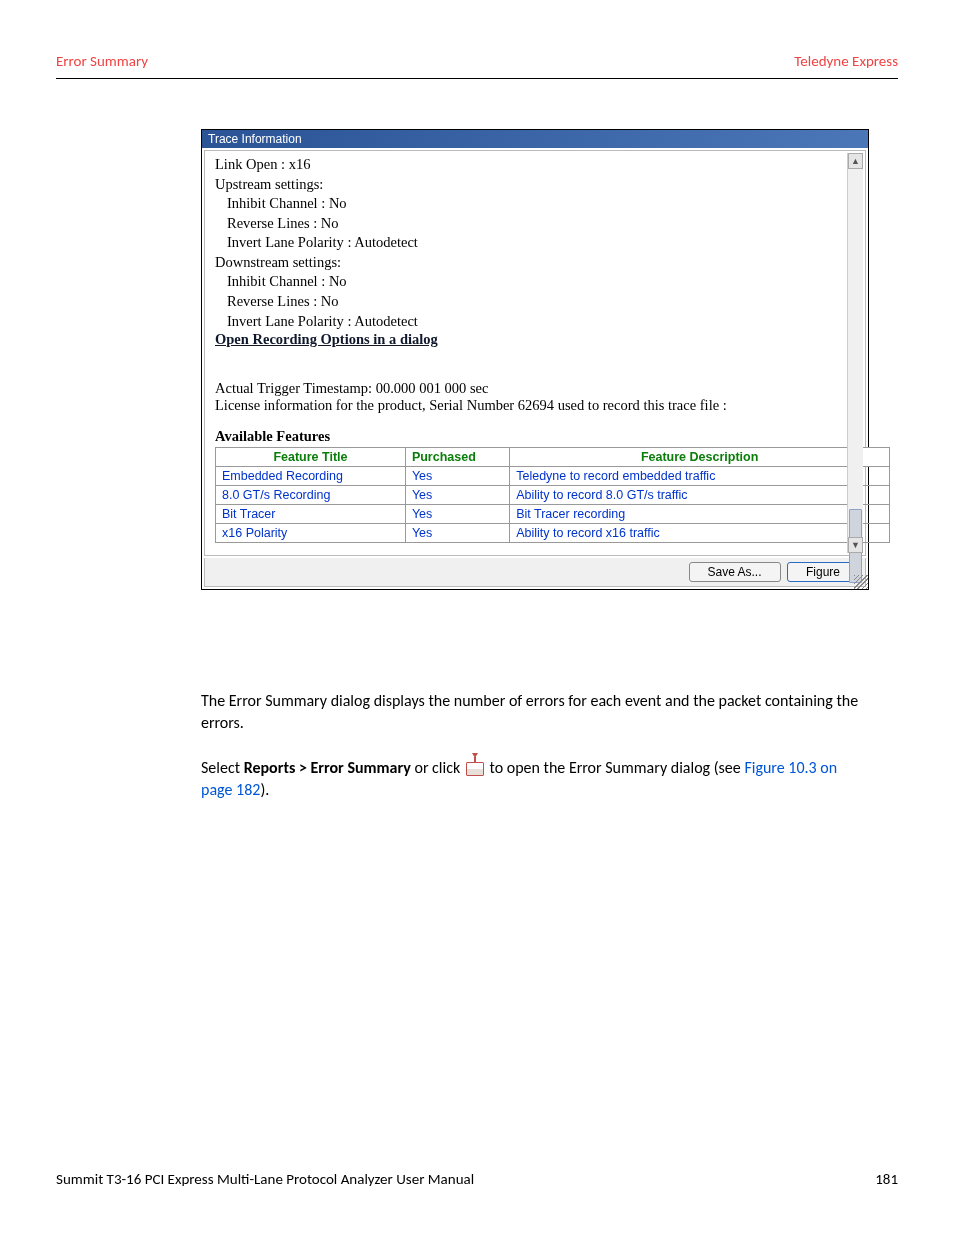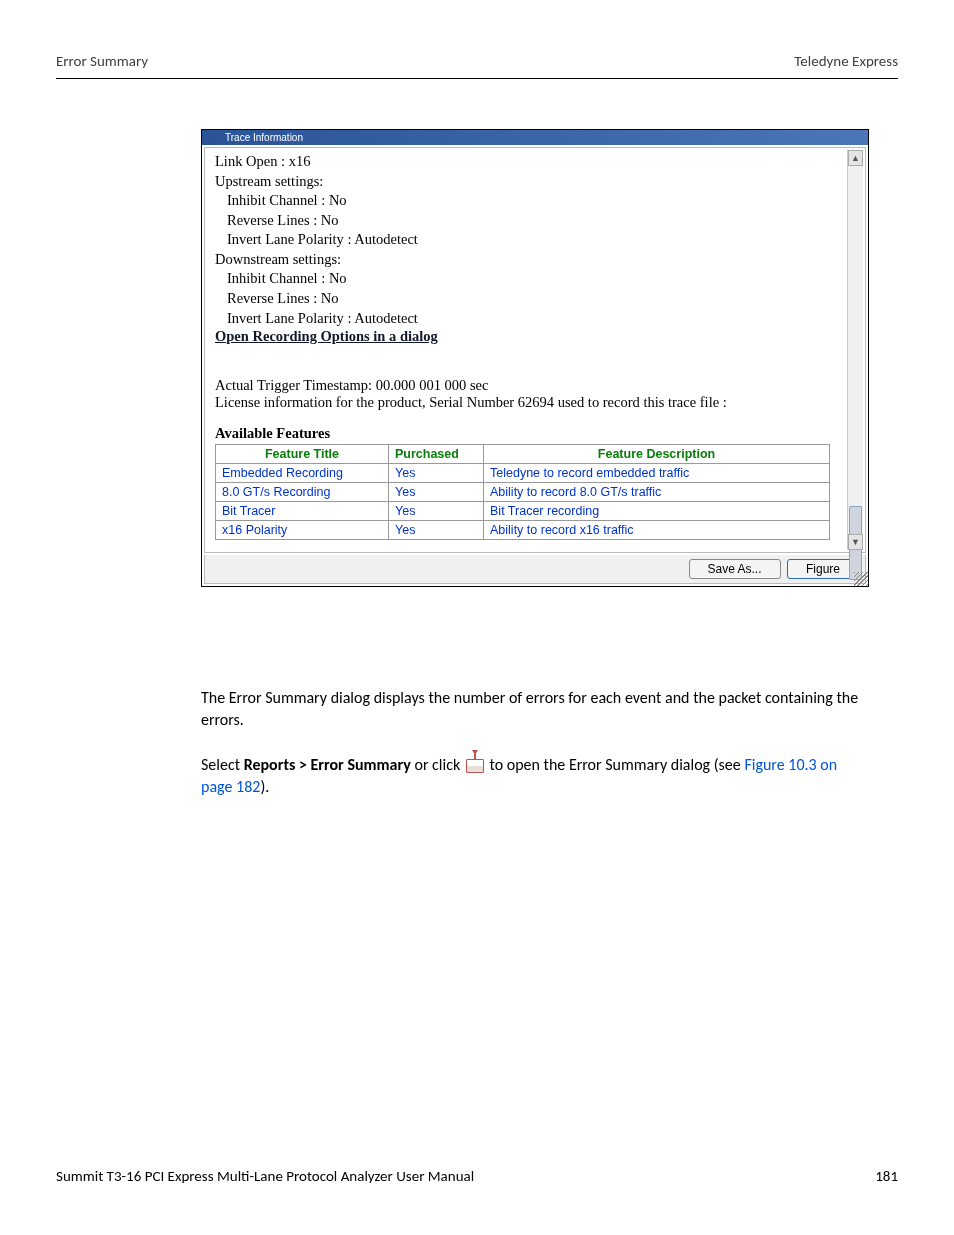--- a/index.html
+++ b/index.html
@@ -8,42 +8,42 @@
       padding: 0;
       font-family: Calibri, Arial, sans-serif;
       background: #fff;
       width: 954px;
     }
     .page-header {
       display: flex;
       justify-content: space-between;
       padding: 52px 56px 8px 56px;
       font-size: 15px;
-      color: #404040;
+      color: #ef4444;
     }
     .header-divider {
       border: none;
       border-top: 1px solid #000;
       margin: 0 56px 50px 56px;
     }
     .dialog-wrap {
       margin: 0 0 0 201px;
       width: 670px;
     }
     .dialog {
       border: 1px solid #000;
       width: 668px;
       font-family: Tahoma, Arial, sans-serif;
       position: relative;
     }
     .dialog-titlebar {
       background: linear-gradient(to right, #2a5496, #4b76b8);
       color: #fff;
-      font-size: 10px;
-      padding: 2px 23px;
+      font-size: 12px;
+      padding: 2px 6px;
       text-align: left;
     }
     .dialog-content {
       background: #fff;
       border: 1px solid #bbb;
       margin: 2px;
       position: relative;
       font-family: 'Times New Roman', serif;
       font-size: 14.5px;
       padding: 4px 0 12px 0;
@@ -68,21 +68,21 @@
     .features-heading {
       font-weight: bold;
       font-family: 'Times New Roman', serif;
       margin: 14px 0 2px 10px;
     }
     .features-table {
       border-collapse: collapse;
       font-family: Tahoma, Arial, sans-serif;
       font-size: 12.5px;
       margin-left: 10px;
-      width: 615px;
+      width: 675px;
     }
     .features-table th {
       color: #0a7d0a;
       font-weight: bold;
       border: 1px solid #999;
       padding: 2px 6px;
       text-align: center;
       background: #fff;
     }
     .features-table td {

